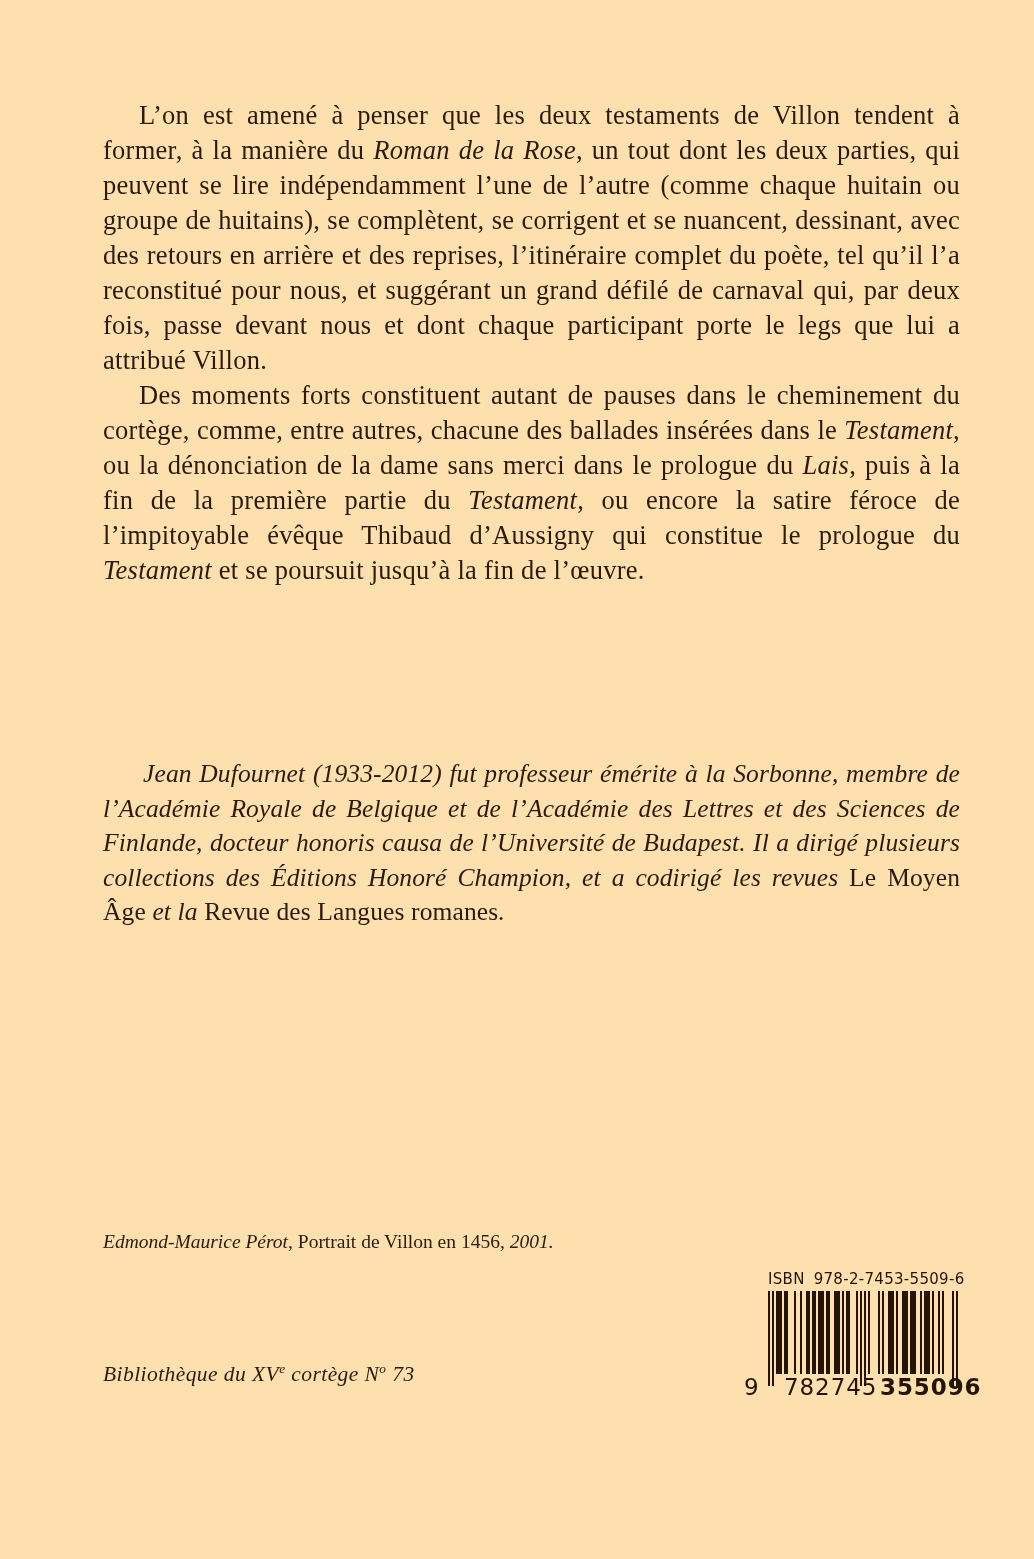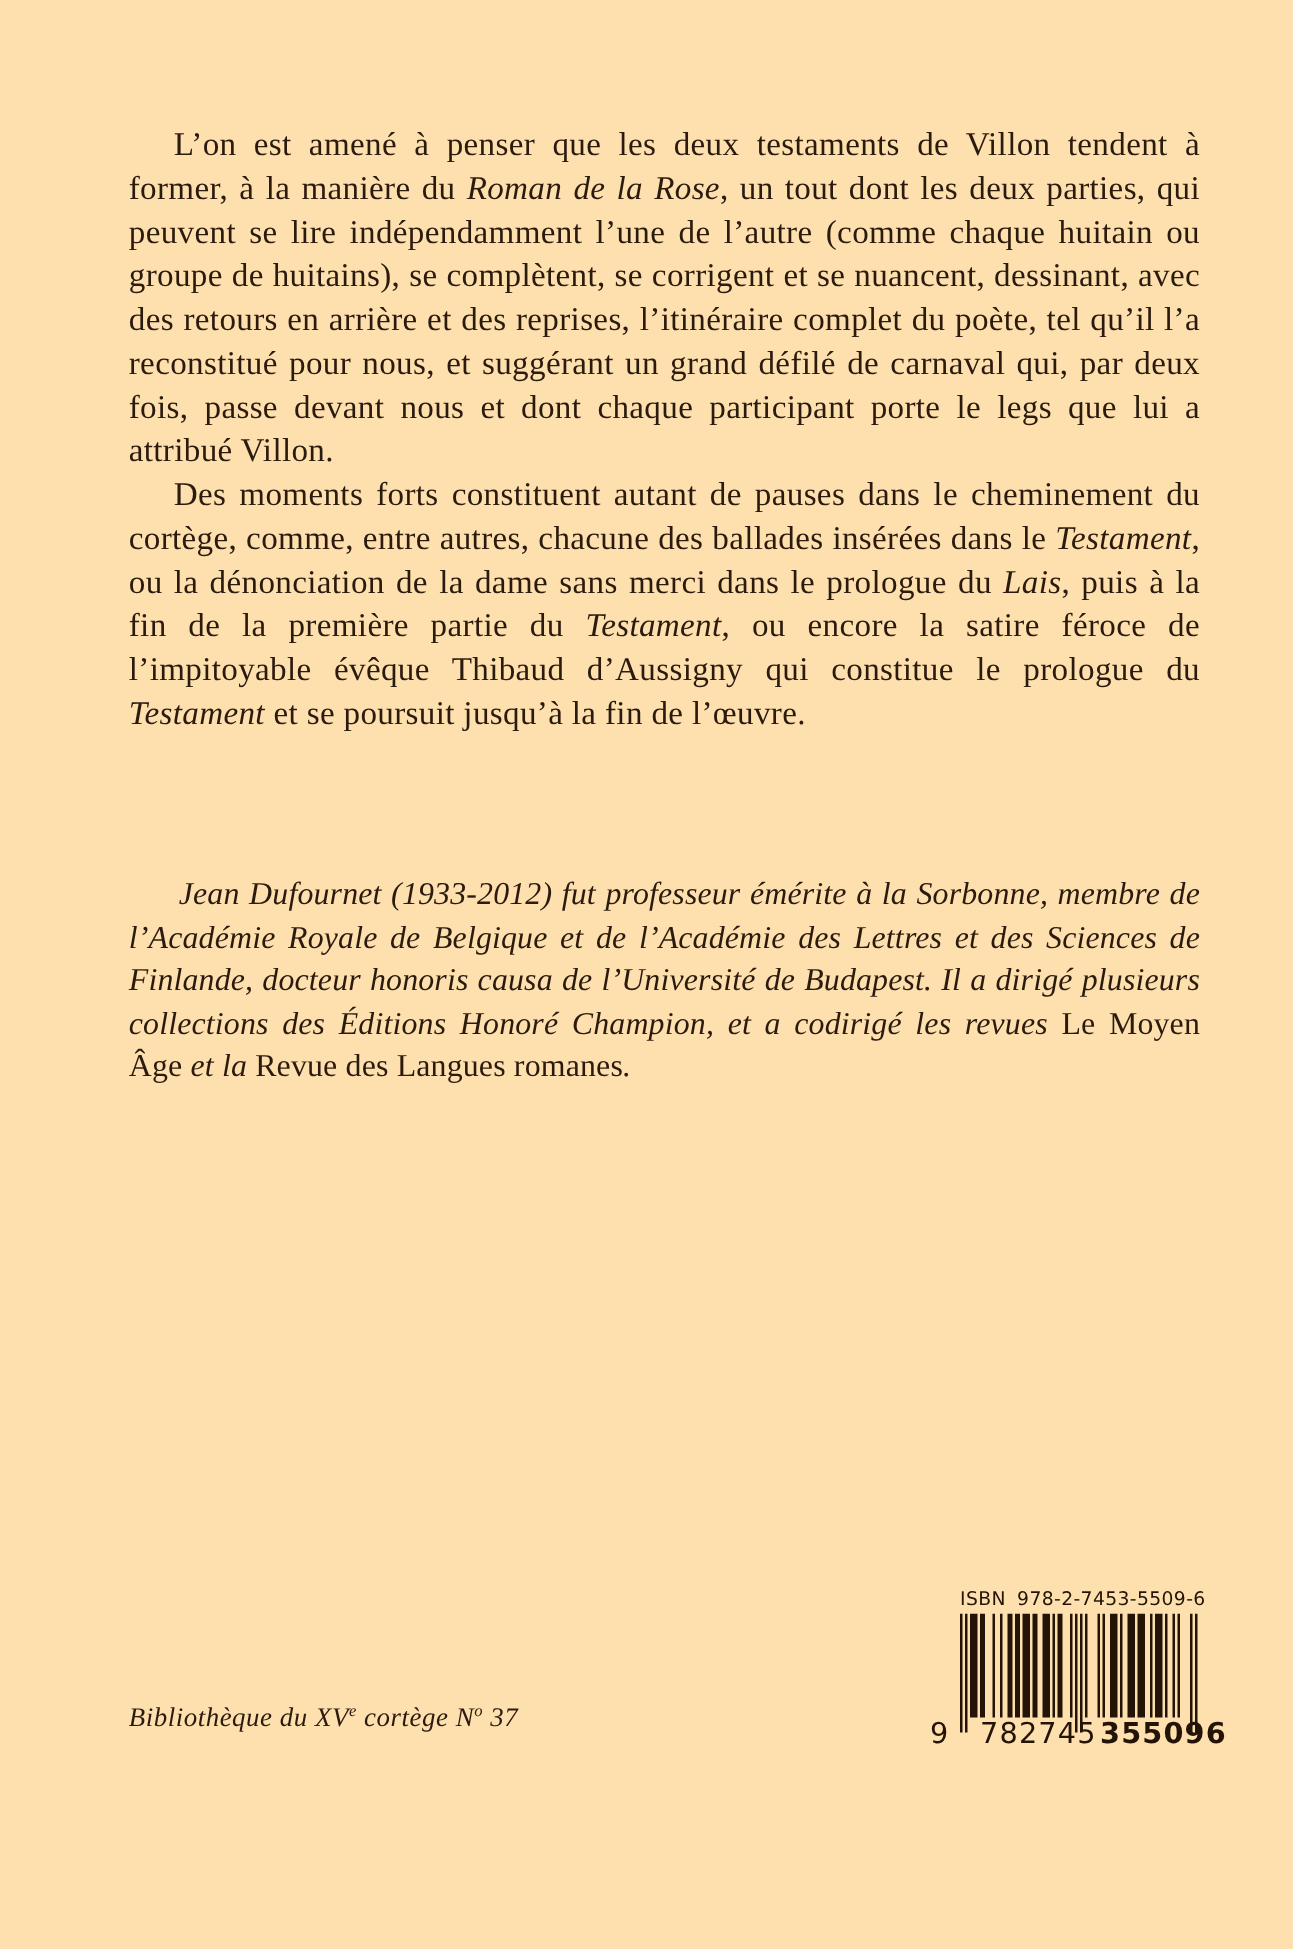--- a/index.html
+++ b/index.html
@@ -43,21 +43,21 @@
     margin-top: 0;
   }
   .blurb i, .bio i, .credit i {
     font-style: italic;
   }
 
   
   .bio {
     position: absolute;
     left: 103px;
-    top: 698px;
+    top: 757px;
     width: 857px;
   }
   .bio p {
     margin: 0;
     font-style: italic;
     font-size: 25.5px;
     line-height: 34.5px;
     text-align: justify;
     text-indent: 40px;
     letter-spacing: 0.005em;
@@ -158,23 +158,24 @@
   <div class="blurb">
     <p><span>L’on est amené à penser que les deux testaments de Villon tendent à former, à la manière du </span><i>Roman de la Rose</i><span>, un tout dont les deux parties, qui peuvent se lire indépendamment l’une de l’autre (comme chaque huitain ou groupe de huitains), se complètent, se corrigent et se nuancent, dessinant, avec des retours en arrière et des reprises, l’itinéraire complet du poète, tel qu’il l’a reconstitué pour nous, et suggérant un grand défilé de carnaval qui, par deux fois, passe devant nous et dont chaque participant porte le legs que lui a attribué Villon.</span></p>
     <p><span>Des moments forts constituent autant de pauses dans le cheminement du cortège, comme, entre autres, chacune des ballades insérées dans le </span><i>Testament</i><span>, ou la dénonciation de la dame sans merci dans le prologue du </span><i>Lais</i><span>, puis à la fin de la première partie du </span><i>Testament</i><span>, ou encore la satire féroce de l’impitoyable évêque Thibaud d’Aussigny qui constitue le prologue du </span><i>Testament</i><span> et se poursuit jusqu’à la fin de l’œuvre.</span></p>
   </div>
 
   <div class="bio">
     <p><span>Jean Dufournet (1933-2012) fut professeur émérite à la Sorbonne, membre de l’Académie Royale de Belgique et de l’Académie des Lettres et des Sciences de Finlande, docteur honoris causa de l’Université de Budapest. Il a dirigé plusieurs collections des Éditions Honoré Champion, et a codirigé les revues </span><span class="roman">Le Moyen Âge</span><span> et la </span><span class="roman">Revue des Langues romanes</span><span>.</span></p>
   </div>
 
   <div class="credit">
-  </div>
-
-  <div class="series"><span>Bibliothèque du XV</span><sup>e</sup><span> cortège N</span><sup>o</sup><span> 37</span></div>
+    <span class="ln"><span class="it">Edmond-Maurice Pérot</span><span class="roman">, Portrait de Villon en 1456, </span><span class="it">2001.</span></span>
+  </div>
+
+  <div class="series"><span>Bibliothèque du XV</span><sup>e</sup><span> cortège N</span><sup>o</sup><span> 73</span></div>
 
   <div class="barcode-block">
     <div class="isbn-text"><span>ISBN</span><span class="sp"></span><span>978-2-7453-5509-6</span></div>
     <div class="barcode-wrap">
       <div class="bars" id="bars">
           <span class="guard" style="width: 2px;"></span>
           <span class="gap" style="width: 2px;"></span>
           <span class="guard" style="width: 2px;"></span>
           <span class="gap" style="width: 2px;"></span>
           <span style="width: 6px;"></span>

